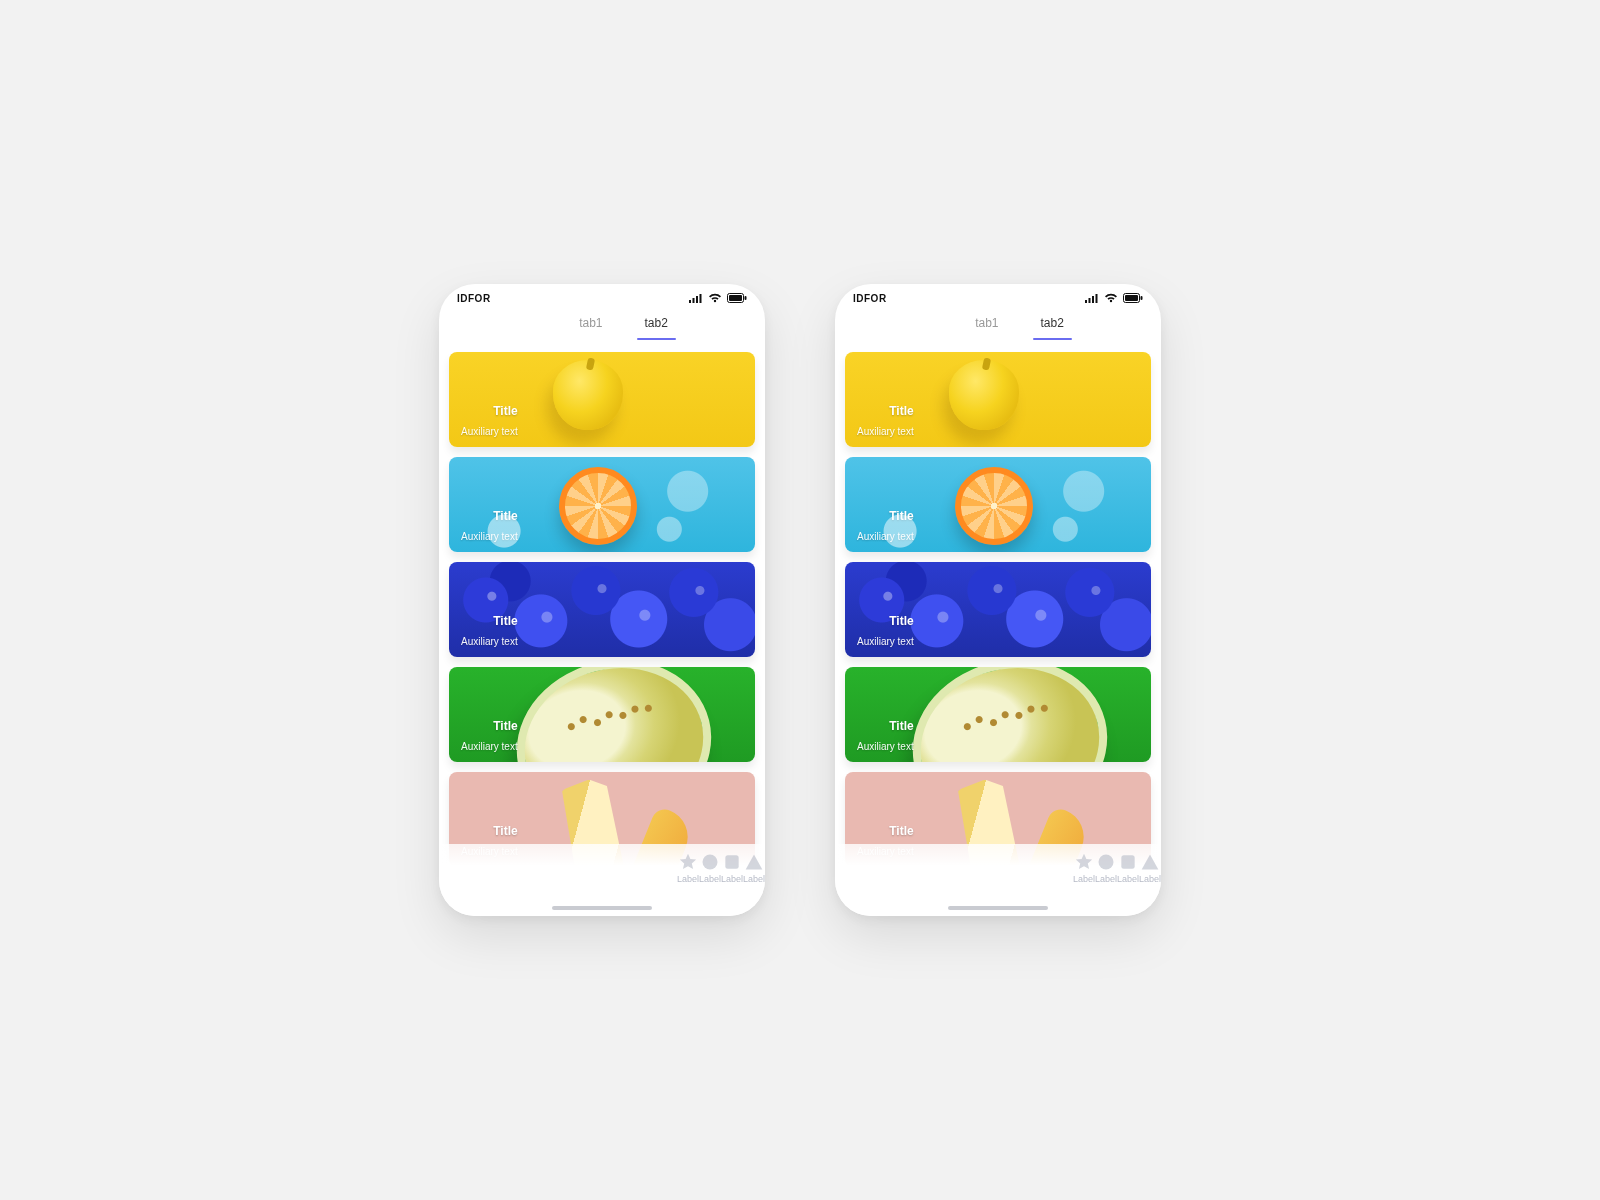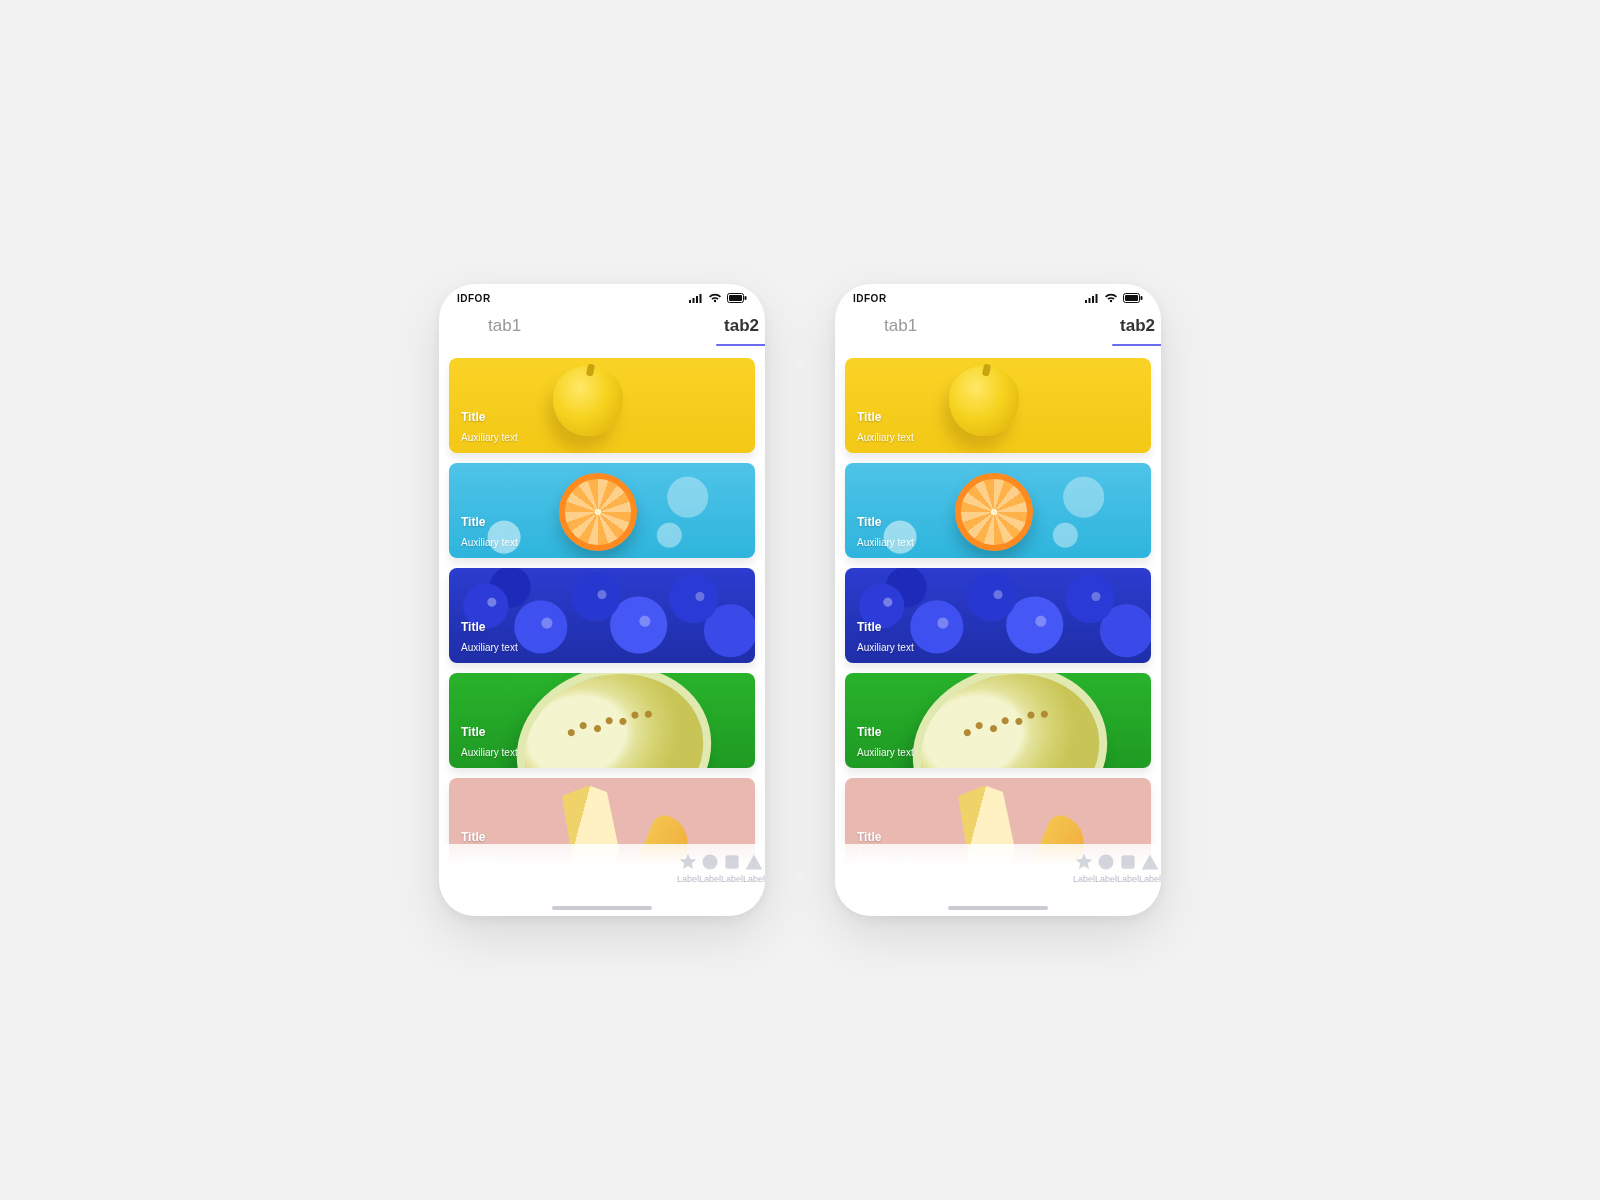--- a/index.html
+++ b/index.html
@@ -32,29 +32,29 @@
       padding: 0 18px;
       font-size: 10px;
       font-weight: 700;
       letter-spacing: 0.5px;
       color: #111;
     }
     .status-right { display:flex; align-items:center; gap:5px; }
     .status-right svg { display:block; }
     .tabs {
       display: flex;
-      justify-content: space-between;
+      justify-content: center;
       gap: 30px;
       padding-bottom: 6px;
-      font-size: 17px;
+      font-size: 12px;
       color: #999;
       margin-left: 43px;
     }
     .tab { position: relative; padding: 4px 6px; cursor: pointer; }
-    .tab.active { color: #333; font-weight: 700; }
+    .tab.active { color: #333; font-weight: 400; }
     .tab.active::after {
       content: "";
       position: absolute;
       left: -2px; right: -2px; bottom: -6px;
       height: 2px;
       background: #6a6cf0;
       border-radius: 2px;
     }
     .content {
       flex: 1;
@@ -64,20 +64,21 @@
       flex-direction: column;
       gap: 10px;
     }
     .card {
       height: 95px;
       border-radius: 8px;
       position: relative;
       overflow: hidden;
       box-shadow: 0 6px 8px rgba(0,0,0,0.08);
       flex-shrink: 0;
+      text-align: right;
     }
     .card-text {
       position: absolute;
       left: 12px;
       bottom: 10px;
       color: #fff;
       text-shadow: 0 1px 2px rgba(0,0,0,0.25);
     }
     .card-title { font-size: 12px; font-weight: 700; }
     .card-aux { font-size: 10px; opacity: 0.95; margin-top: 8px; }

